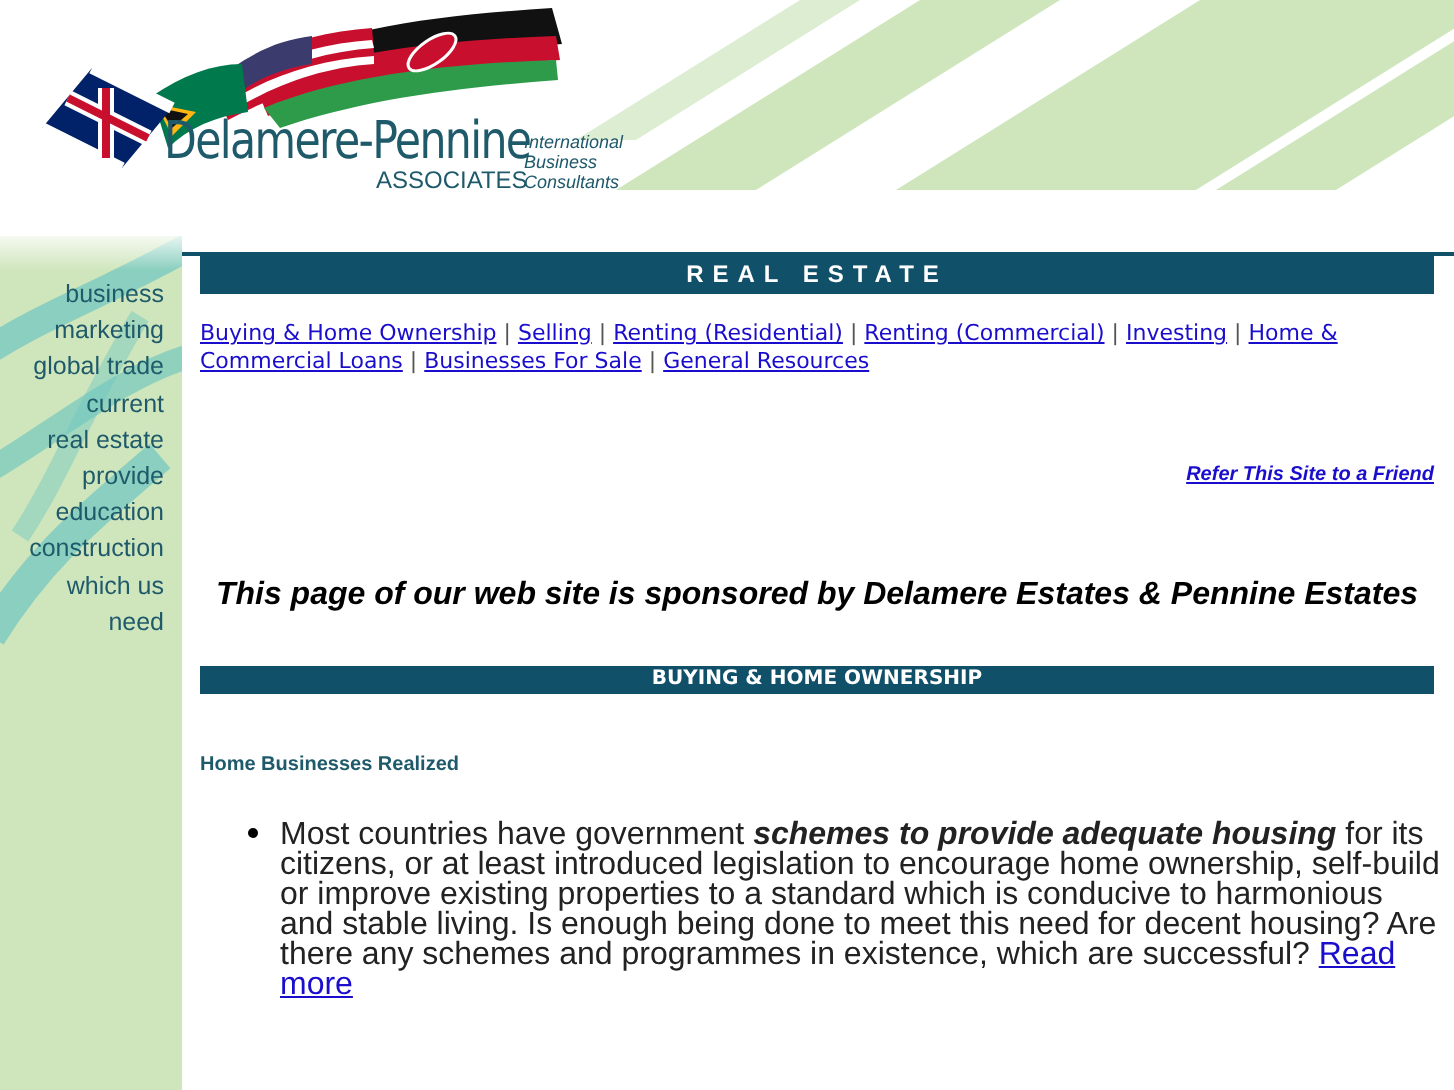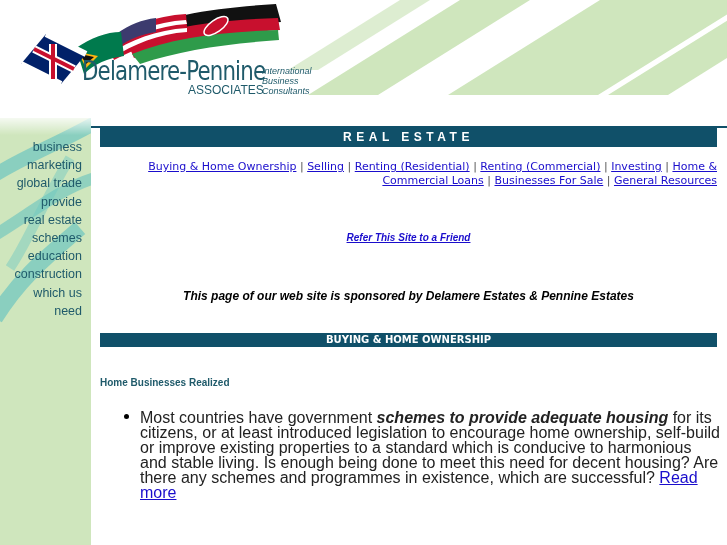--- a/index.html
+++ b/index.html
@@ -36,33 +36,33 @@
       display: block; font-size: 12.5px; line-height: 18.2px; color: #1f5a6a; text-decoration: none;
       font-family: "Liberation Sans", sans-serif;
     }
     
     .topline { position: absolute; left: 91px; top: 126px; width: 636px; height: 2px; background: #105069; }
     .title-bar {
       position: absolute; left: 100px; top: 128px; width: 617px; height: 19px; background: #105069;
       color: #fff; font-weight: bold; font-size: 12px; letter-spacing: 4.5px; text-align: center; line-height: 19px;
     }
     .links {
-      position: absolute; left: 100px; top: 160px; width: 617px; text-align: right;
+      position: absolute; left: 100px; top: 160px; width: 617px; text-align: left;
       font-family: "DejaVu Sans", sans-serif; font-size: 11px; line-height: 14px; color: #333;
     }
     .links a { color: #1a0dcc; text-decoration: underline; }
     .sep { color: #555; }
     .refer {
-      position: absolute; left: 100px; top: 232px; width: 617px; text-align: center;
+      position: absolute; left: 100px; top: 232px; width: 617px; text-align: right;
       font-size: 10px; font-weight: bold; font-style: italic;
     }
     .refer a { color: #1a0dcc; text-decoration: underline; }
     .sponsor {
       position: absolute; left: 100px; top: 289px; width: 617px; text-align: center;
-      font-size: 12px; font-weight: bold; font-style: italic; color: #000;
+      font-size: 16px; font-weight: bold; font-style: italic; color: #000;
     }
     .section-bar {
       position: absolute; left: 100px; top: 333px; width: 617px; height: 14px; background: #105069;
       color: #fff; font-family: "DejaVu Sans", sans-serif; font-weight: bold; font-size: 10px; text-align: center; line-height: 14px;
     }
     .sub-heading {
       position: absolute; left: 100px; top: 377px; font-size: 10px; font-weight: bold; color: #1f5a6a;
     }
     .bullets {
       position: absolute; left: 118px; top: 406px; width: 600px; margin: 4px; padding: 0; list-style: none;
@@ -125,23 +125,23 @@
     <path d="M-10 60 C20 40, 50 30, 95 5" stroke="#5cbfbf" stroke-width="14" fill="none" opacity="0.6"></path>
     <path d="M-10 120 C25 100, 60 70, 95 60" stroke="#5cbfbf" stroke-width="12" fill="none" opacity="0.55"></path>
     <path d="M-5 200 C20 160, 45 140, 80 110" stroke="#5cbfbf" stroke-width="16" fill="none" opacity="0.6"></path>
     <path d="M10 150 C30 120, 40 90, 70 40" stroke="#6cc8c0" stroke-width="10" fill="none" opacity="0.45"></path>
     <rect x="0" y="0" width="91" height="215" fill="url(#fadeTop)"></rect>
   </svg>
   <div class="nav">
     <a class="nav-item">business</a>
     <a class="nav-item">marketing</a>
     <a class="nav-item">global trade</a>
+    <a class="nav-item">current</a>
+    <a class="nav-item">real estate</a>
     <a class="nav-item">provide</a>
-    <a class="nav-item">real estate</a>
-    <a class="nav-item">schemes</a>
     <a class="nav-item">education</a>
     <a class="nav-item">construction</a>
     <a class="nav-item">which us</a>
     <a class="nav-item">need</a>
   </div>
 </div>
 
 <div class="topline"></div>
 <div class="title-bar">REAL ESTATE</div>
 

